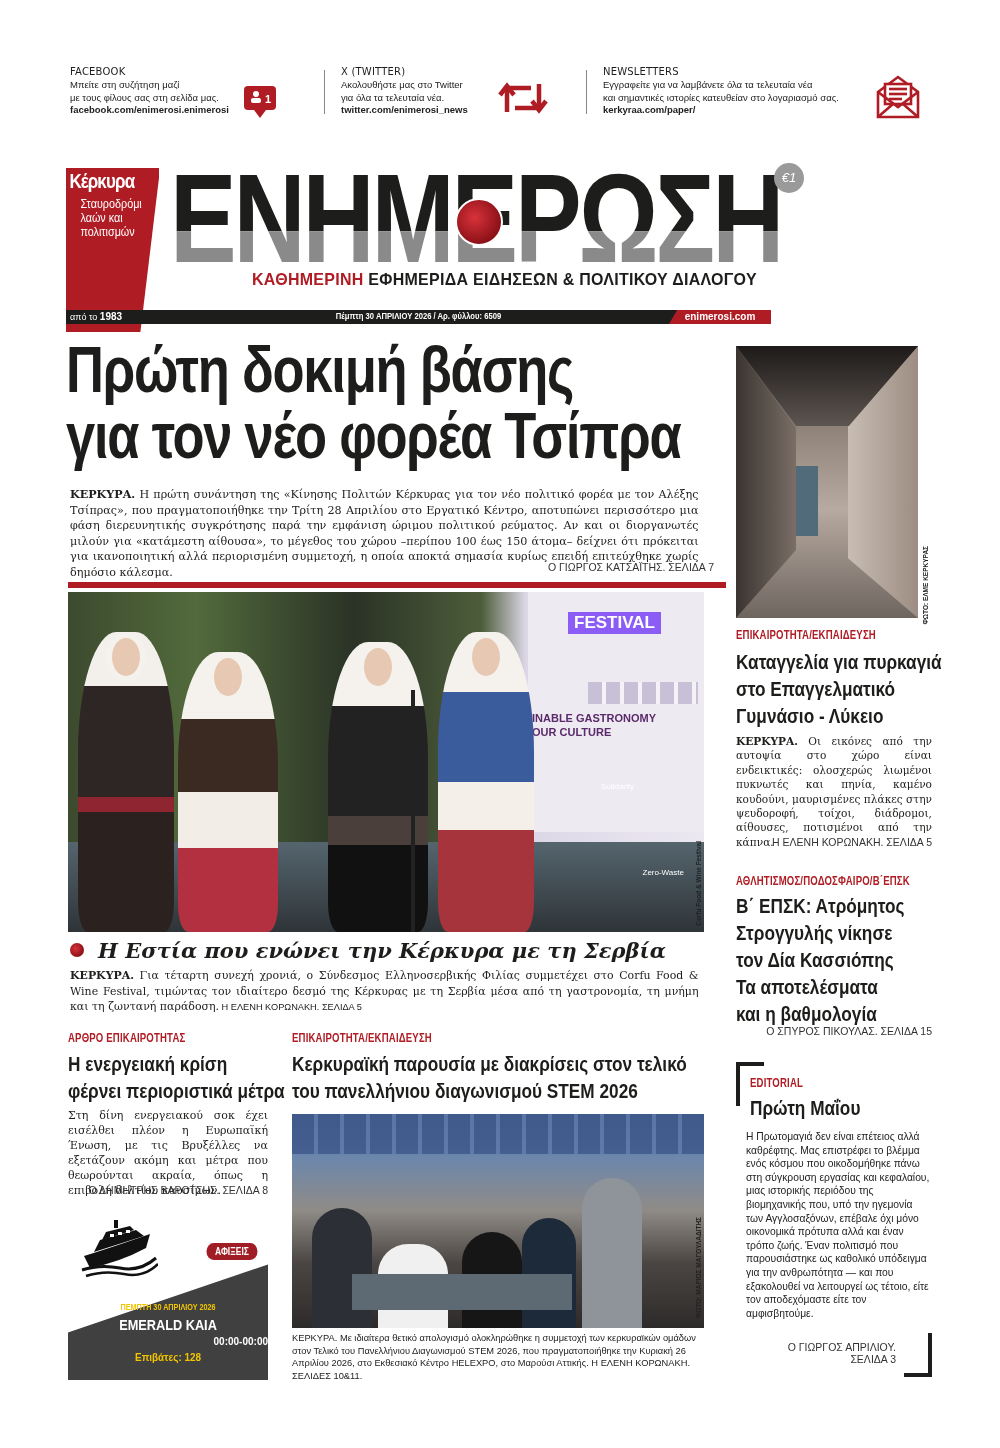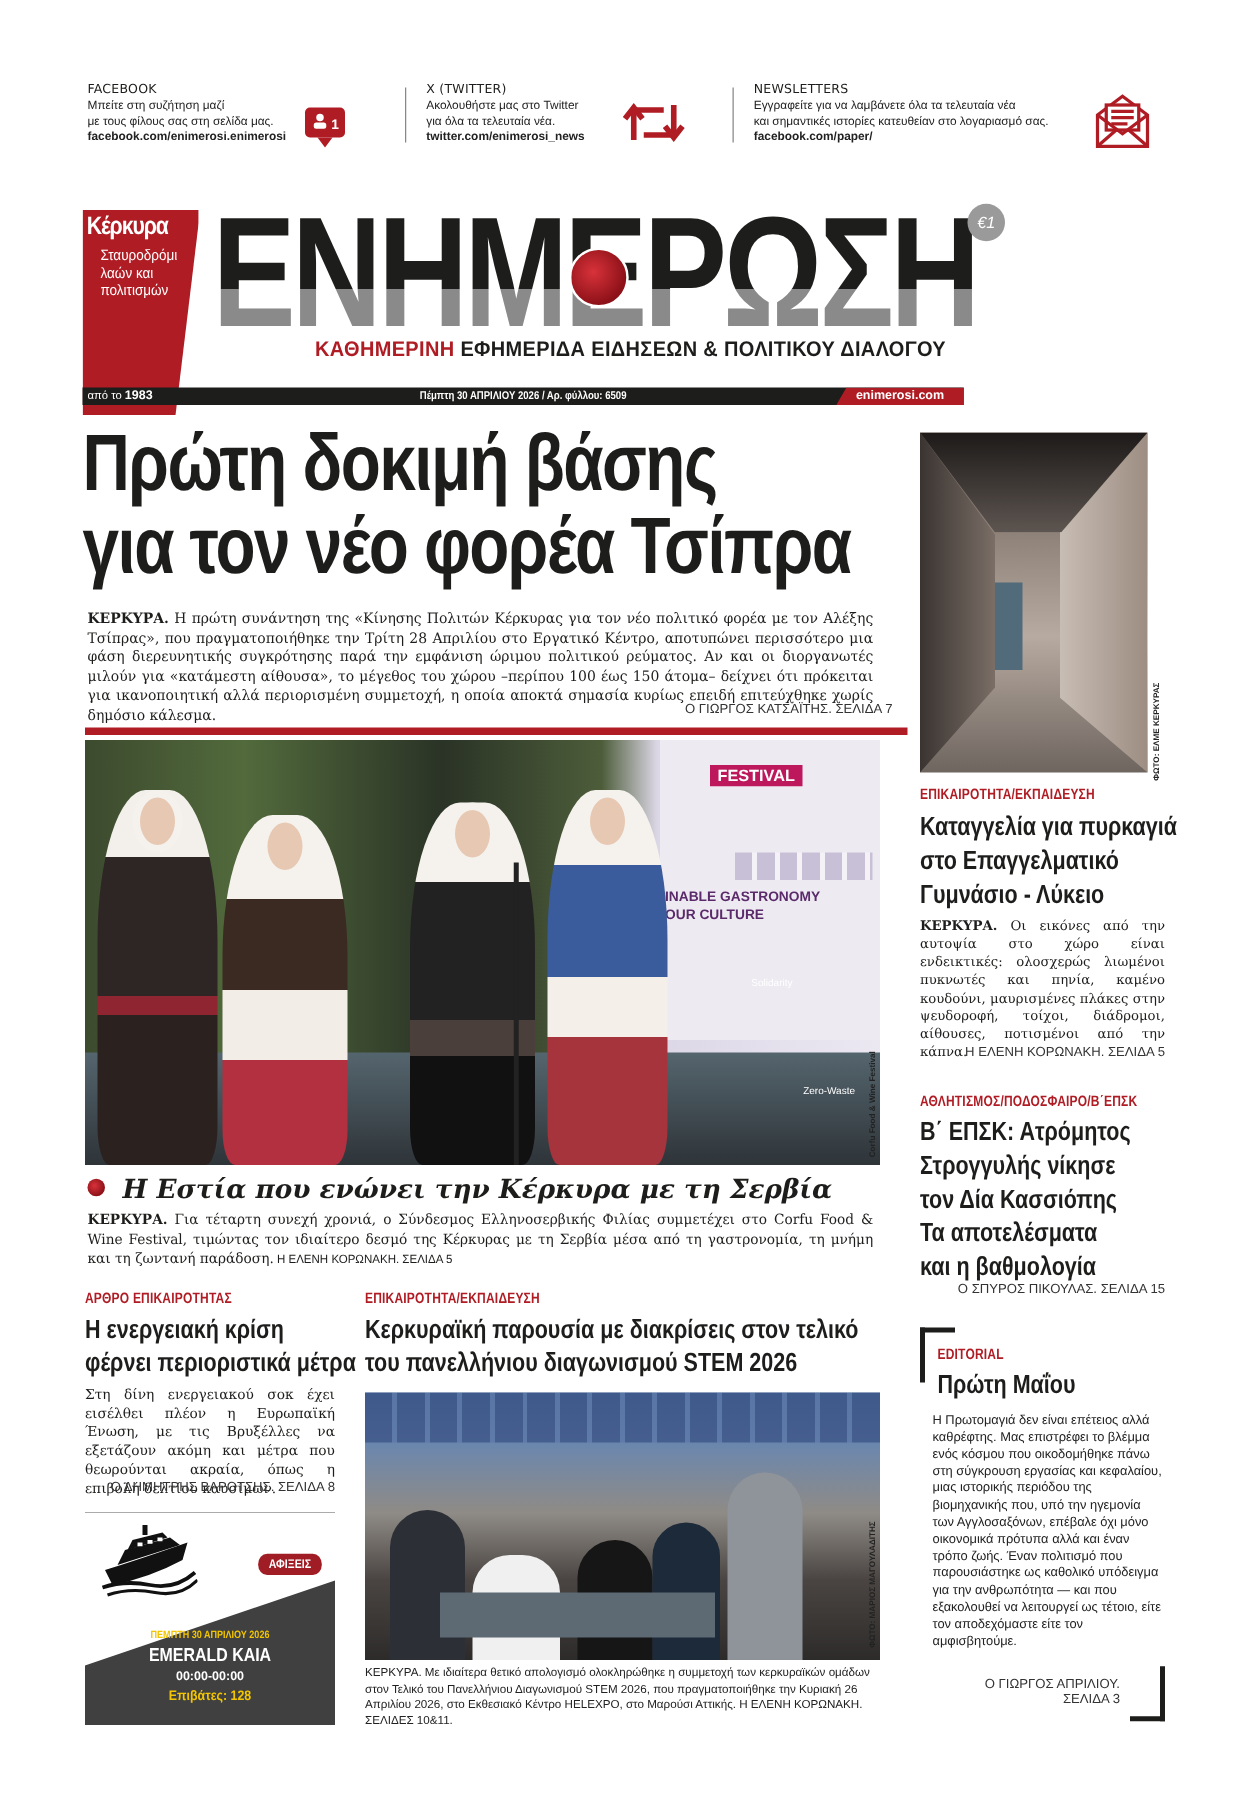--- a/index.html
+++ b/index.html
@@ -61,21 +61,21 @@
   .lead-body { left: 70px; top: 487px; width: 648px; font-size: 11.5px; line-height: 15.5px; text-align: justify; font-family: "DejaVu Serif", serif; transform: scaleX(0.97); transform-origin: left; }
   .lead-body b, .kicker-bold { font-weight: bold; }
   .byline { font-family: "Liberation Sans", sans-serif; font-size: 10.5px; color: #333; text-align: right; }
   .lead-byline { left: 70px; top: 561px; width: 644px; }
   .red-rule { left: 68px; top: 582px; width: 658px; height: 6px; background: #b01c24; }
 
   
   .main-photo { left: 68px; top: 592px; width: 636px; height: 340px; overflow: hidden;
     background: linear-gradient(90deg, #3c4a2e 0%, #526a3c 20%, #2a3326 45%, #4d5d3a 65%, #dcd7e6 72%, #ece8f2 100%); }
   .photo-banner { position: absolute; right: 0; top: 0; width: 176px; height: 240px; background: #eeeaf2; }
-  .photo-banner .fest { position: absolute; left: 40px; top: 20px; font-size: 13px; font-weight: bold; color: #fff; background: #be185d; padding: 1px 6px; text-align: right; }
+  .photo-banner .fest { position: absolute; left: 40px; top: 20px; font-size: 17px; font-weight: bold; color: #fff; background: #8b5cf6; padding: 1px 6px; text-align: right; }
   .photo-banner .line { position: absolute; left: 4px; top: 120px; font-size: 11px; font-weight: bold; color: #5a2a6a; }
   .photo-ground { position: absolute; left: 0; bottom: 0; width: 100%; height: 90px; background: linear-gradient(180deg, #55656e, #2e3438); }
   .singer { position: absolute; bottom: 0; border-radius: 40% 40% 10% 10%; }
   .singer .head { position: absolute; left: 50%; top: 0; width: 40px; height: 50px; margin-left: -20px; border-radius: 50%; background: #e7c9b3; border: 6px solid #f5f2ee; }
   .photo-credit-v { position: absolute; writing-mode: vertical-rl; transform: rotate(180deg); font-size: 6.5px; color: #222; font-weight: bold; }
 
   .story2-title { left: 70px; top: 938px; font-family: "DejaVu Serif", serif; font-style: italic; font-weight: bold; font-size: 21px; white-space: nowrap; }
   .bullet-globe { display: inline-block; width: 14px; height: 14px; border-radius: 50%; background: radial-gradient(circle at 40% 40%, #d8323a, #8d1118 70%); margin-right: 14px; vertical-align: 1px; }
   .story2-body { left: 70px; top: 968px; width: 648px; font-family: "DejaVu Serif", serif; font-size: 11.3px; line-height: 15.5px; text-align: justify; transform: scaleX(0.97); transform-origin: left; }
   .story2-body .by { font-family: "Liberation Sans", sans-serif; font-size: 9.5px; }
@@ -90,21 +90,21 @@
   .op-body { left: 68px; top: 1108px; width: 200px; font-family: "DejaVu Serif", serif; font-size: 11px; line-height: 15px; text-align: justify; }
   .op-byline { left: 68px; top: 1184px; width: 200px; }
 
   
   .ferry { left: 68px; top: 1210px; width: 200px; height: 170px; background: #404040; overflow: hidden; }
   .ferry .white-wedge { position: absolute; left: 0; top: 0; width: 200px; height: 170px; background: #fff; clip-path: polygon(0 0, 100% 0, 100% 32%, 0 72%); }
   .ferry .ship { position: absolute; left: 12px; top: 8px; width: 78px; height: 60px; }
   .ferry .badge { position: absolute; left: 134px; top: 33px; background: #a11d25; color: #fff; border-radius: 12px; padding: 3px 10px; font-size: 10px; font-weight: bold; transform: scaleX(0.85); }
   .ferry .f-date { position: absolute; left: 0; right: 0; top: 92px; text-align: center; color: #f2c500; font-size: 8.5px; font-weight: bold; transform: scaleX(0.85); }
   .ferry .f-ship { position: absolute; left: 0; right: 0; top: 106px; text-align: center; color: #fff; font-size: 15px; font-weight: bold; transform: scaleX(0.85); }
-  .ferry .f-time { position: absolute; left: 0; right: 0; top: 126px; text-align: center; color: #fff; font-size: 10px; font-weight: bold; }
+  .ferry .f-time { position: absolute; left: 0; right: 0; top: 126px; text-align: right; color: #fff; font-size: 10px; font-weight: bold; }
   .ferry .f-pax { position: absolute; left: 0; right: 0; top: 141px; text-align: center; color: #f2c500; font-size: 11px; font-weight: bold; transform: scaleX(0.9); }
 
   
   .stem-kicker { left: 292px; top: 1031px; }
   .stem-title { left: 292px; top: 1050px; }
   .stem-photo { left: 292px; top: 1114px; width: 412px; height: 214px; overflow: hidden;
     background: linear-gradient(180deg, #4b6a9a 0%, #6c87ad 20%, #8f8b86 45%, #4a4542 70%, #2d2b2a 100%); }
   .stem-photo .ceiling { position: absolute; left: 0; top: 0; width: 100%; height: 40px; background: repeating-linear-gradient(90deg, #3c5588 0 22px, #5c78a8 22px 26px); opacity: 0.8; }
   .stem-photo .person { position: absolute; bottom: 0; border-radius: 30px 30px 0 0; }
   .stem-body { left: 292px; top: 1332px; width: 412px; font-size: 9.3px; line-height: 12.5px; color: #222; }
@@ -166,21 +166,21 @@
     <path d="M42 6 V30 H18"></path>
     <path d="M35 23 L42 32 L49 23"></path>
   </svg>
 </div>
 <div class="abs vsep" style="left:586px;"></div>
 
 <div class="abs promo" style="left:603px; width:250px;">
   <h4>NEWSLETTERS</h4>
   <p>Εγγραφείτε για να λαμβάνετε όλα τα τελευταία νέα</p>
   <p>και σημαντικές ιστορίες κατευθείαν στο λογαριασμό σας.</p>
-  <p class="link">facebook.com/paper/</p>
+  <p class="link">kerkyraa.com/paper/</p>
 </div>
 <div class="abs" style="left:874px; top:74px; width:48px; height:46px;">
   <svg width="48" height="46" viewBox="0 0 48 46" fill="none" stroke="#b01c24" stroke-width="2.6">
     <path d="M4 18 L24 3 L44 18 V43 H4 Z"></path>
     <rect x="11" y="10" width="26" height="20" fill="#fff"></rect>
     <line x1="15" y1="15" x2="33" y2="15"></line>
       <line x1="15" y1="20" x2="33" y2="20"></line>
       <line x1="15" y1="25" x2="28" y2="25"></line>
     <path d="M4 18 L24 33 L44 18"></path>
     <path d="M4 43 L19 30 M44 43 L29 30"></path>

